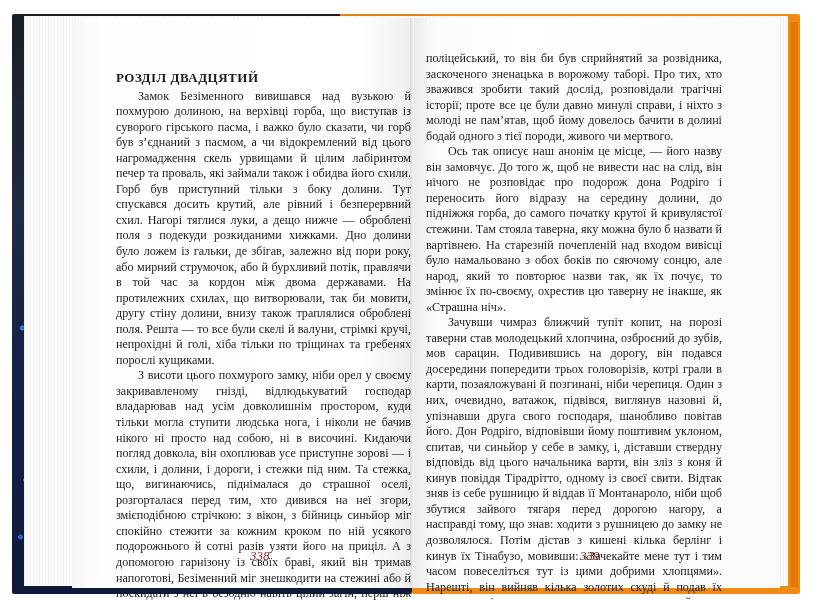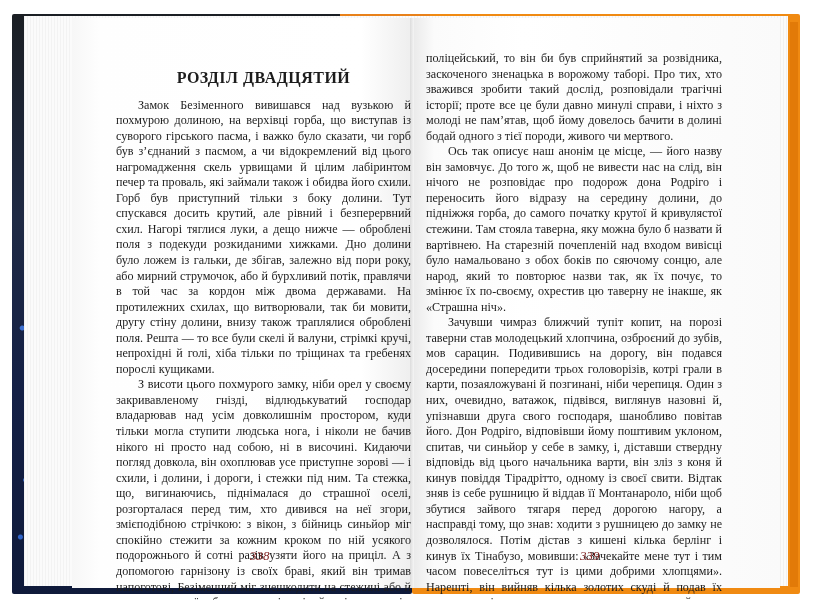--- a/index.html
+++ b/index.html
@@ -53,22 +53,22 @@
     }
     .text-block {
       position: absolute; font-size: 12.1px; line-height: 15.55px; color: #1c1c1c;
       text-align: justify;
     }
     .text-left { left: 116px; top: 58px; width: 295px; }
     .text-right { left: 426px; top: 51px; width: 296px; }
     .text-block p { margin: 0; text-indent: 22px; }
     .text-block p.noindent { text-indent: 0; }
     .chapter-title {
-      text-align: center; font-weight: bold; font-size: 16px; letter-spacing: 0.5px;
-      margin: 12px 0 12px 0; text-indent: 0;
+      text-align: left; font-weight: bold; font-size: 13px; letter-spacing: 0.5px;
+      margin: 12px 0 3px 0; text-indent: 0;
     }
     .page-number {
       position: absolute; font-style: italic; font-size: 13px; color: #7f1d1d;
     }
     .pn-left { left: 250px; top: 548px; }
     .pn-right { left: 580px; top: 548px; }
     .spine-top-accent {
       position: absolute; left: 340px; top: 14px; width: 90px; height: 5px; background: #e8811a;
     }
   </style>

